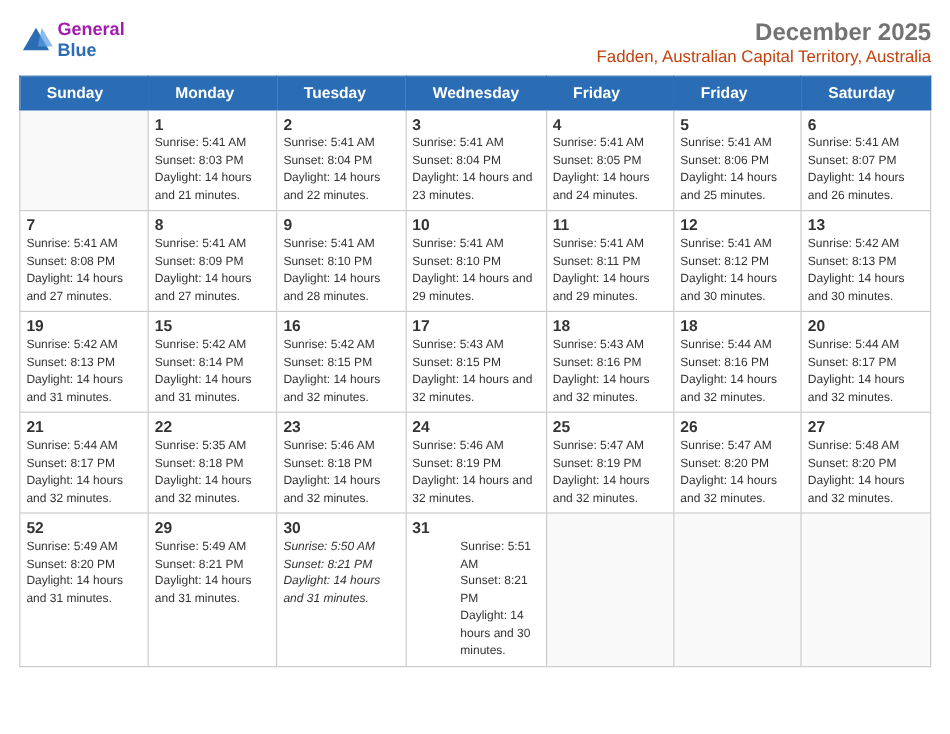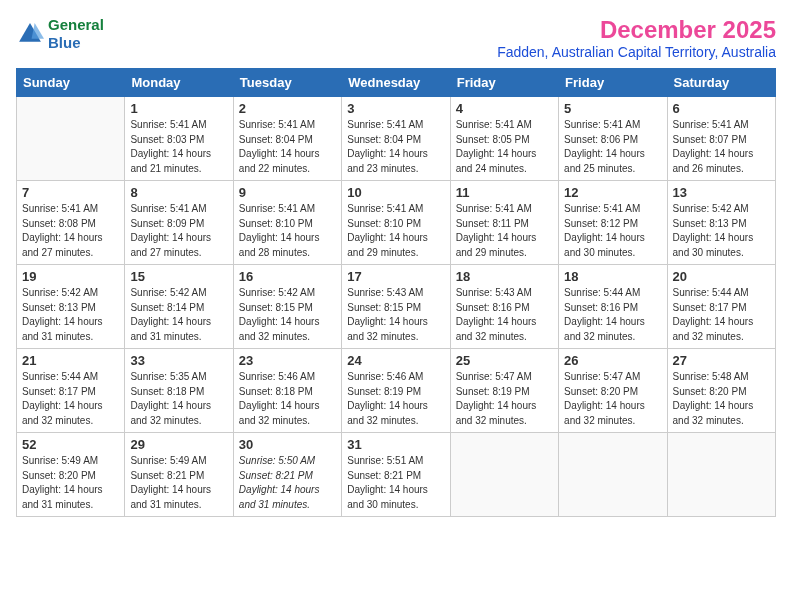--- a/index.html
+++ b/index.html
@@ -19,50 +19,50 @@
     .logo {
       display: flex;
       align-items: center;
       gap: 4px;
     }
     .logo-text {
       font-size: 15px;
       font-weight: bold;
       line-height: 1.2;
     }
-    .logo-text .general { color: #15803d; }
+    .logo-text .general { color: #a21caf; }
     .logo-text .blue { color: #2a6db5; text-align: center; }
     .logo-icon {
       width: 28px;
       height: 28px;
     }
     .title-block {
       text-align: right;
     }
     .calendar-title {
-      font-size: 24px;
+      font-size: 20px;
       font-weight: bold;
-      color: #ec4899;
+      color: #737373;
     }
     .calendar-subtitle {
       font-size: 14px;
-      color: #1d4ed8;
+      color: #c2410c;
     }
     table {
       width: 100%;
       border-collapse: collapse;
       border: 1px solid #bbb;
     }
     thead tr th {
       background: #2a6db5;
       color: #fff;
       font-size: 13px;
       font-weight: bold;
       text-align: left;
-      padding: 6px 6px;
+      padding: 6px 22px;
       border: 1px solid #2a6db5;
     }
     tbody tr td {
       width: calc(100%/7);
       vertical-align: top;
       border: 1px solid #ccc;
       padding: 4px 5px;
       min-height: 80px;
       font-size: 10.5px;
       color: #333;
@@ -244,21 +244,21 @@
         </td>
       </tr>
       <tr>
         <td>
           <span class="day-num">21</span>
           <div class="day-detail" style="white-space: pre-line;">Sunrise: 5:44 AM
 Sunset: 8:17 PM
 Daylight: 14 hours and 32 minutes.</div>
         </td>
         <td>
-          <span class="day-num">33</span>
+          <span class="day-num">22</span>
           <div class="day-detail" style="white-space: pre-line;">Sunrise: 5:35 AM
 Sunset: 8:18 PM
 Daylight: 14 hours and 32 minutes.</div>
         </td>
         <td>
           <span class="day-num">23</span>
           <div class="day-detail" style="white-space: pre-line;">Sunrise: 5:46 AM
 Sunset: 8:18 PM
 Daylight: 14 hours and 32 minutes.</div>
         </td>
@@ -301,21 +301,21 @@
 Daylight: 14 hours and 31 minutes.</div>
         </td>
         <td>
           <span class="day-num">30</span>
           <div class="day-detail" style="white-space: pre-line; font-style: italic;">Sunrise: 5:50 AM
 Sunset: 8:21 PM
 Daylight: 14 hours and 31 minutes.</div>
         </td>
         <td>
           <span class="day-num">31</span>
-          <div class="day-detail" style="white-space: pre-line;">Sunrise: 5:51 AM
+          <div class="day-detail" style="white-space: pre-line; margin-left: 40px;">Sunrise: 5:51 AM
 Sunset: 8:21 PM
 Daylight: 14 hours and 30 minutes.</div>
         </td>
         <td class="empty"></td>
         <td class="empty"></td>
         <td class="empty"></td>
       </tr>
     </tbody>
 </table>
 

